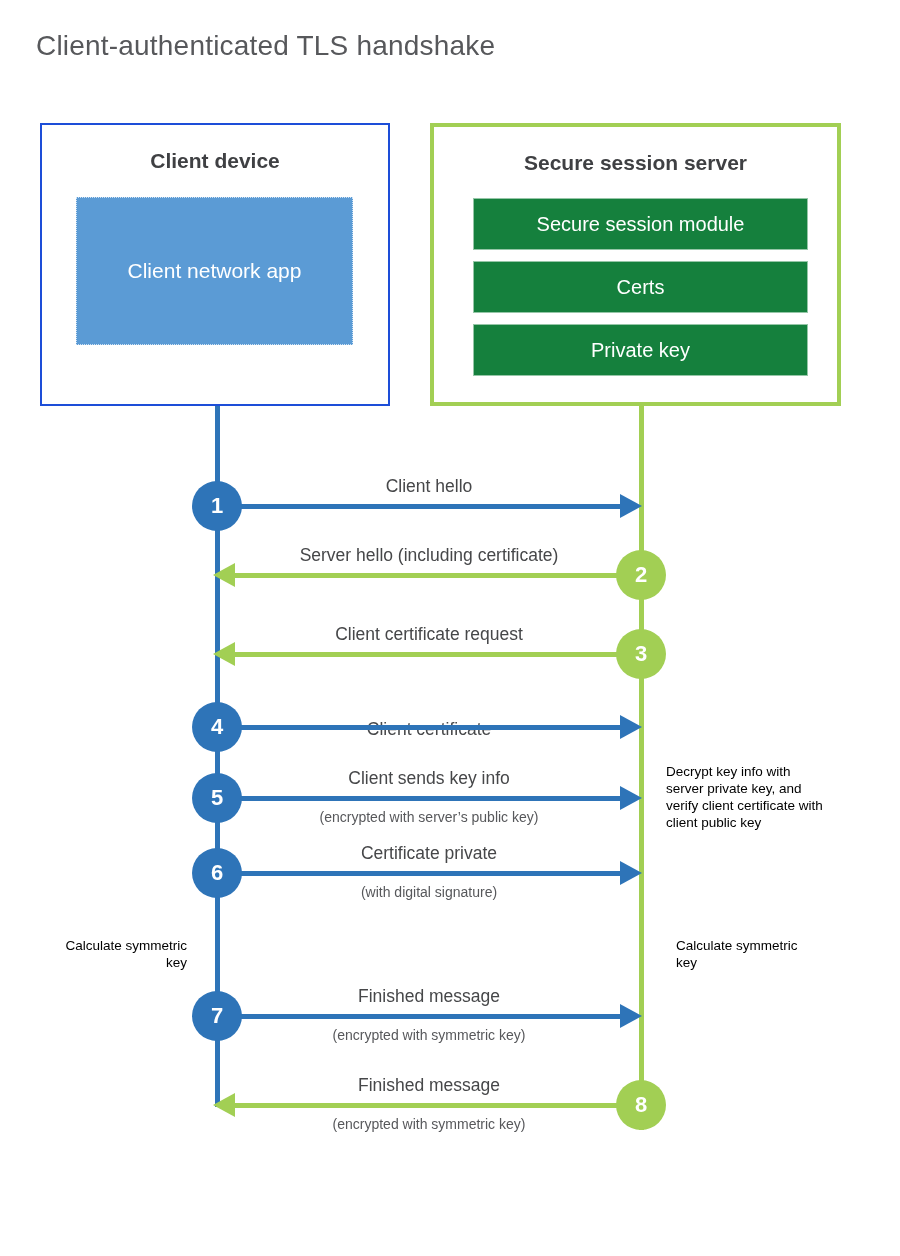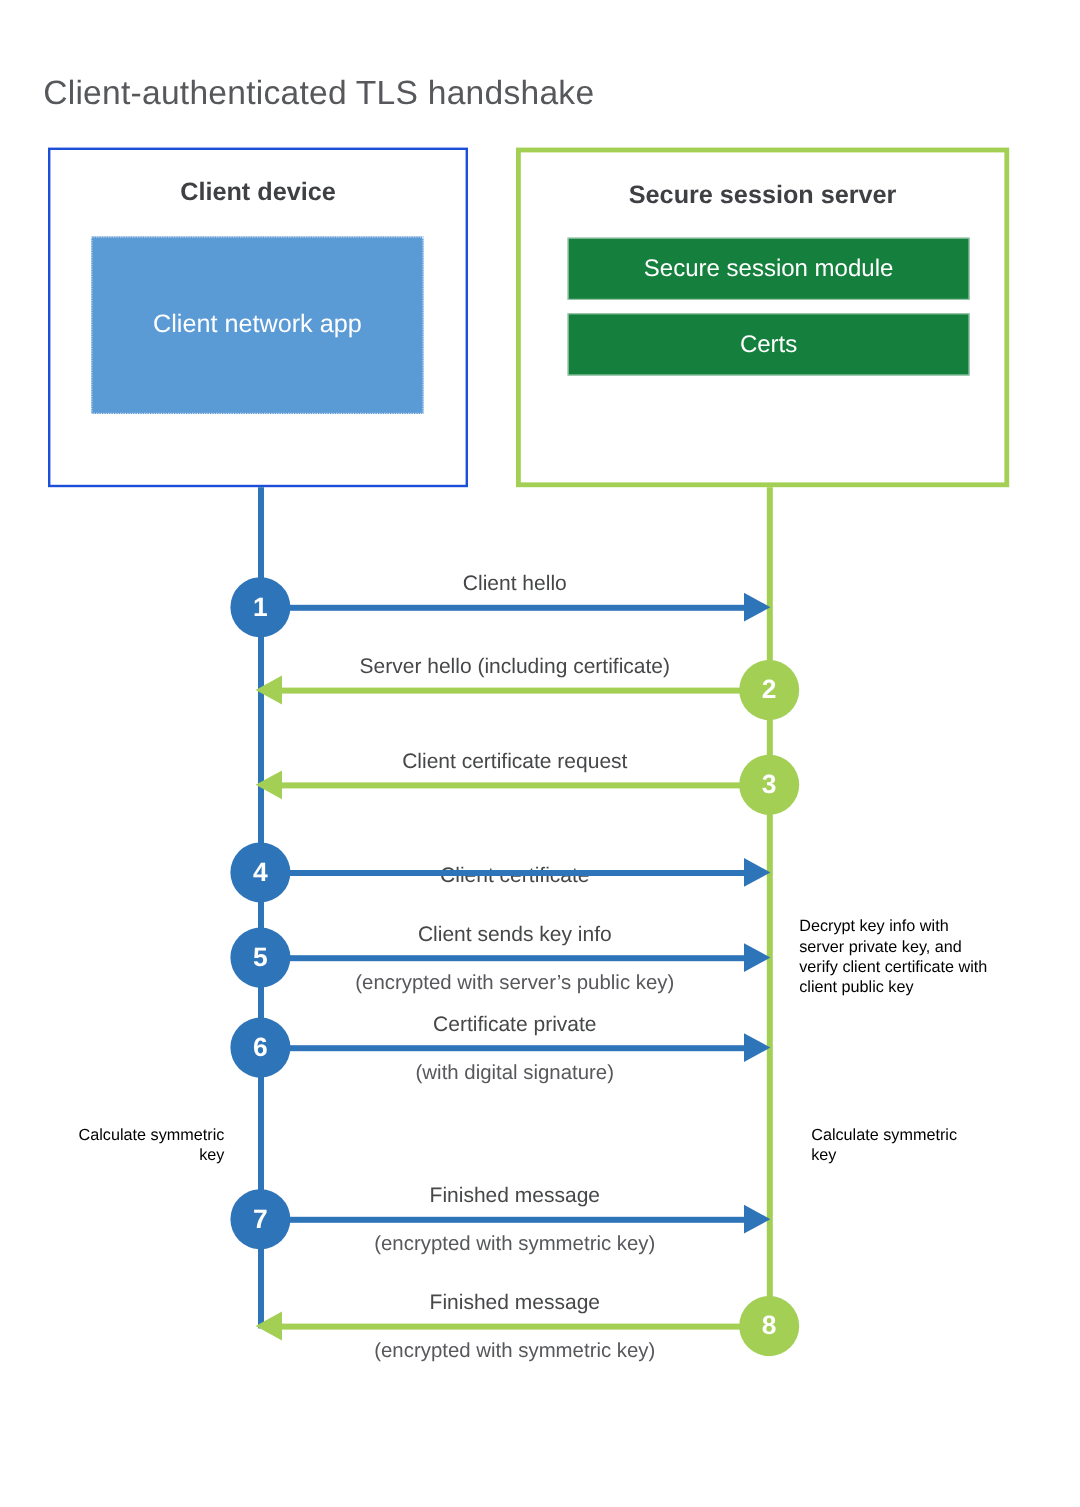--- a/index.html
+++ b/index.html
@@ -2,21 +2,21 @@
 <html><head>
 <meta charset="utf-8">
 <style>
   html,body{margin:0;padding:0;background:#ffffff;}
   .stage{
     position:relative;width:900px;height:1256px;background:#ffffff;
     font-family:"Liberation Sans","DejaVu Sans",sans-serif;overflow:hidden;
   }
   .title{
     position:absolute;left:36px;top:30px;font-size:28px;font-weight:300;
-    color:#57585b;letter-spacing:0.2px;margin-top:32px;
+    color:#57585b;letter-spacing:0.2px;
   }
   
   .actor-box{position:absolute;top:123px;height:283px;background:#fff;box-sizing:border-box;}
   .client-box{left:40px;width:350px;border:2px solid #1d4ed8;}
   .server-box{left:430px;width:411px;border:4px solid #a2cf54;}
   .box-heading{
     position:absolute;left:0;right:0;top:24px;text-align:center;
     font-size:21px;font-weight:bold;color:#3f4043;
   }
   .client-app{
@@ -53,21 +53,21 @@
   .arrow-head{position:absolute;width:0;height:0;z-index:3;
     border-top:12px solid transparent;border-bottom:12px solid transparent;}
   .arrow-head.right{left:620px;border-left:22px solid #2e74b8;}
   .arrow-head.left{left:213px;border-right:22px solid #a2cf54;}
   .msg-label{
     position:absolute;left:217px;width:424px;text-align:center;
     font-size:17.5px;color:#464749;
   }
   .msg-sub{
     position:absolute;left:217px;width:424px;text-align:center;
-    font-size:17px;color:#57585b;
+    font-size:14px;color:#57585b;
   }
   
   .s1c{left:192px;top:481px;} .s1l{top:504px;} .s1h{top:494px;} .s1t{top:476px;}
   .s2c{left:616px;top:550px;} .s2l{top:573px;} .s2h{top:563px;} .s2t{top:545px;}
   .s3c{left:616px;top:629px;} .s3l{top:652px;} .s3h{top:642px;} .s3t{top:624px;}
   .s4c{left:192px;top:702px;} .s4l{top:725px;} .s4h{top:715px;} .s4t{top:719px;}
   .s5c{left:192px;top:773px;} .s5l{top:796px;} .s5h{top:786px;} .s5t{top:768px;} .s5s{top:809px;}
   .s6c{left:192px;top:848px;} .s6l{top:871px;} .s6h{top:861px;} .s6t{top:843px;} .s6s{top:884px;}
   .s7c{left:192px;top:991px;} .s7l{top:1014px;} .s7h{top:1004px;} .s7t{top:986px;} .s7s{top:1027px;}
   .s8c{left:616px;top:1080px;} .s8l{top:1103px;} .s8h{top:1093px;} .s8t{top:1075px;} .s8s{top:1116px;}
@@ -91,20 +91,21 @@
     <div class="client-app">
       <span>Client network app</span>
     </div>
   </div>
 
   <div class="actor-box server-box">
     <div class="box-heading">Secure session server</div>
     <div class="server-bars">
       <div class="server-bar">Secure session module</div>
       <div class="server-bar">Certs</div>
+      <div class="server-bar">Private key</div>
     </div>
   </div>
 
   <div class="lifeline blue"></div>
   <div class="lifeline green"></div>
 
   <div class="arrow-line blue to-server s1l"></div>
   <div class="arrow-head right s1h"></div>
   <div class="num-circle blue s1c">1</div>
   <div class="msg-label s1t">Client hello</div>

